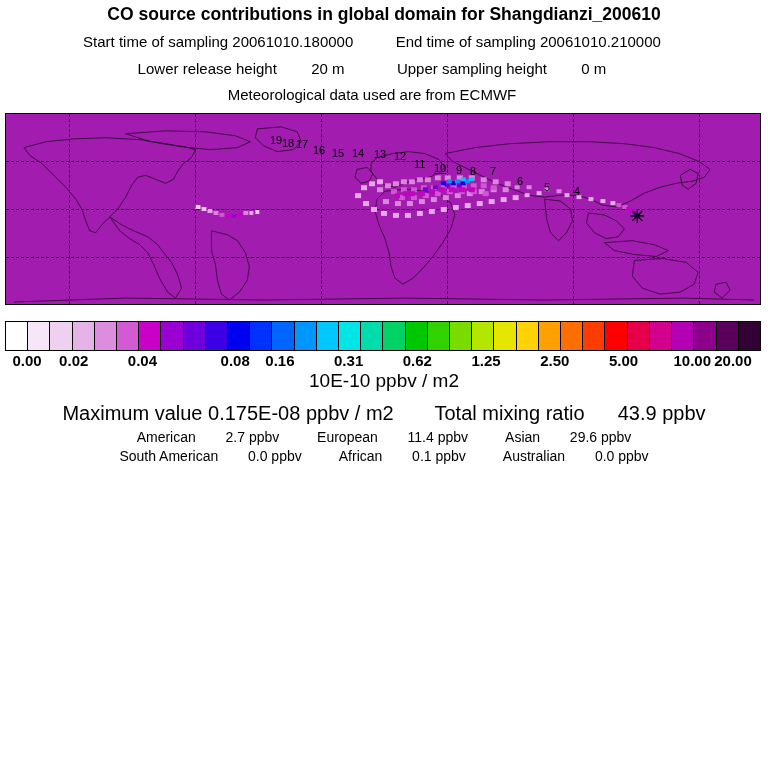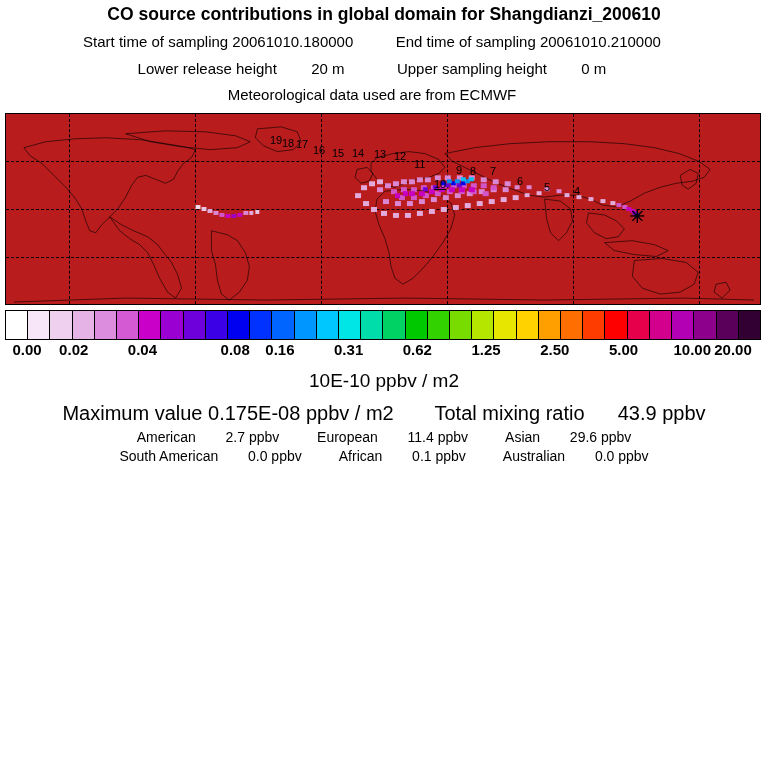--- a/index.html
+++ b/index.html
@@ -47,21 +47,21 @@
 
   
   .map-frame {
     position: absolute;
     left: 5px;
     top: 113px;
     width: 756px;
     height: 192px;
     border: 1px solid #000;
     box-sizing: border-box;
-    background: #b91c1c;
+    background: #a21caf;
     overflow: hidden;
   }
   .map-inner {
     position: absolute;
     inset: 0;
   }
   .grid-line-h, .grid-line-v {
     position: absolute;
     background: transparent;
   }
@@ -95,21 +95,21 @@
     font-size: 11px;
     font-family: "Liberation Sans", sans-serif;
     color: #000;
     line-height: 1;
   }
 
   
   .cbar-wrap {
     position: absolute;
     left: 5px;
-    top: 310px;
+    top: 321px;
     width: 756px;
     height: 30px;
   }
   .cbar {
     position: absolute;
     left: 0; top: 0;
     width: 756px;
     height: 30px;
     border: 1px solid #000;
     box-sizing: border-box;
@@ -402,21 +402,21 @@
 
       <div class="lbl" style="left:264px; top:21px;">19</div>
       <div class="lbl" style="left:276px; top:24px;">18</div>
       <div class="lbl" style="left:290px; top:25px;">17</div>
       <div class="lbl" style="left:307px; top:31px;">16</div>
       <div class="lbl" style="left:326px; top:34px;">15</div>
       <div class="lbl" style="left:346px; top:34px;">14</div>
       <div class="lbl" style="left:368px; top:35px;">13</div>
       <div class="lbl" style="left:388px; top:37px;">12</div>
       <div class="lbl" style="left:408px; top:45px;">11</div>
-      <div class="lbl" style="left:428px; top:65px;text-decoration:underline;">10</div>
+      <div class="lbl" style="left:428px; top:49px;text-decoration:underline;">10</div>
       <div class="lbl" style="left:450px; top:51px;">9</div>
       <div class="lbl" style="left:464px; top:52px;">8</div>
       <div class="lbl" style="left:484px; top:52px;">7</div>
       <div class="lbl" style="left:511px; top:62px;">6</div>
       <div class="lbl" style="left:538px; top:68px;">5</div>
       <div class="lbl" style="left:568px; top:72px;">4</div>
     </div>
   </div>
 
   <div class="cbar-wrap">

